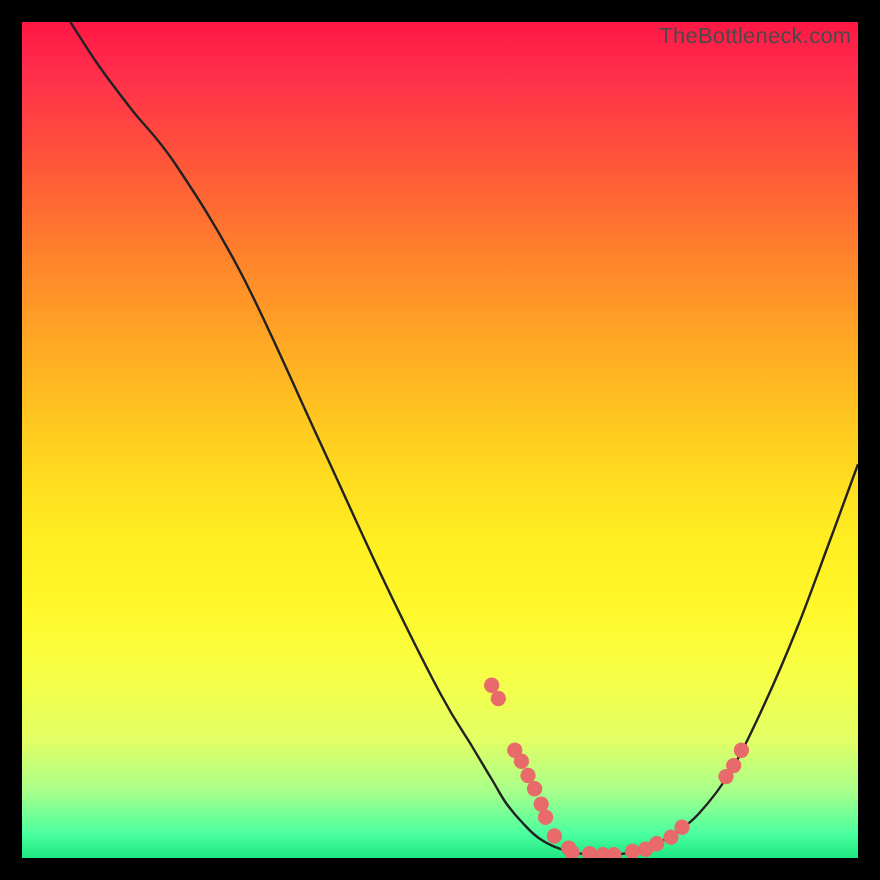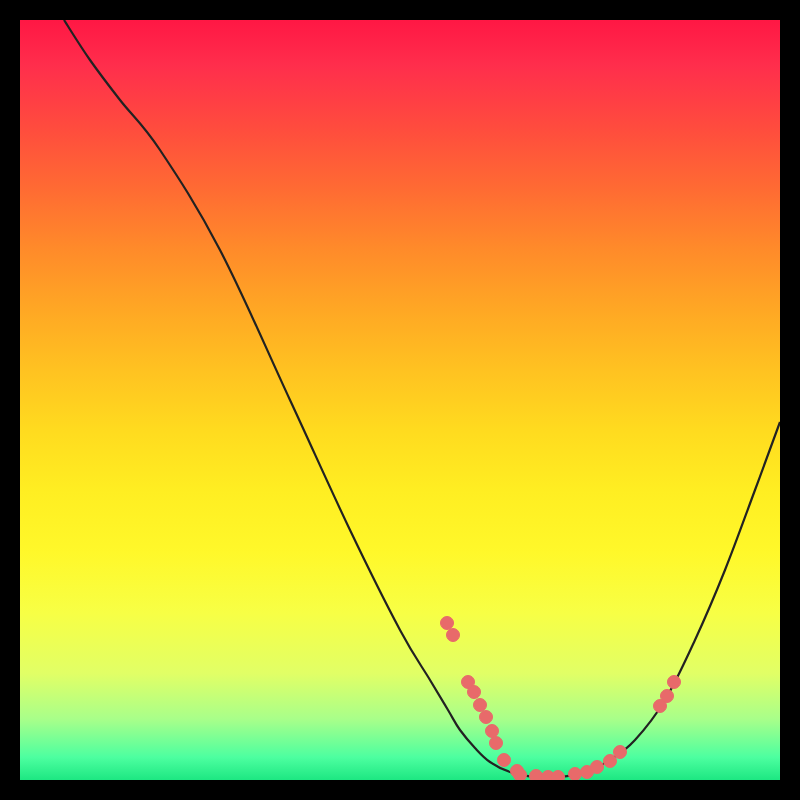--- a/index.html
+++ b/index.html
@@ -104,13 +104,14 @@
           <circle cx="567" cy="752" r="6.5" class="dot" fill="#e86a6a"></circle>
           <circle cx="577" cy="747" r="6.5" class="dot" fill="#e86a6a"></circle>
           <circle cx="590" cy="741" r="6.5" class="dot" fill="#e86a6a"></circle>
           <circle cx="600" cy="732" r="6.5" class="dot" fill="#e86a6a"></circle>
           <circle cx="640" cy="686" r="6.5" class="dot" fill="#e86a6a"></circle>
           <circle cx="647" cy="676" r="6.5" class="dot" fill="#e86a6a"></circle>
           <circle cx="654" cy="662" r="6.5" class="dot" fill="#e86a6a"></circle>
         </g>
     </svg>
   </div>
+  <div class="watermark">TheBottleneck.com</div>
 </div>
 
 </body></html>

